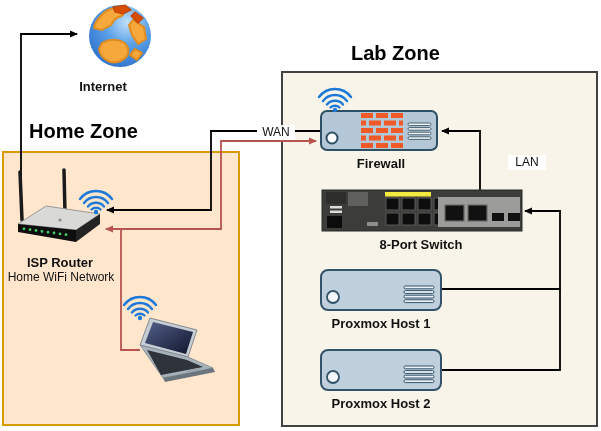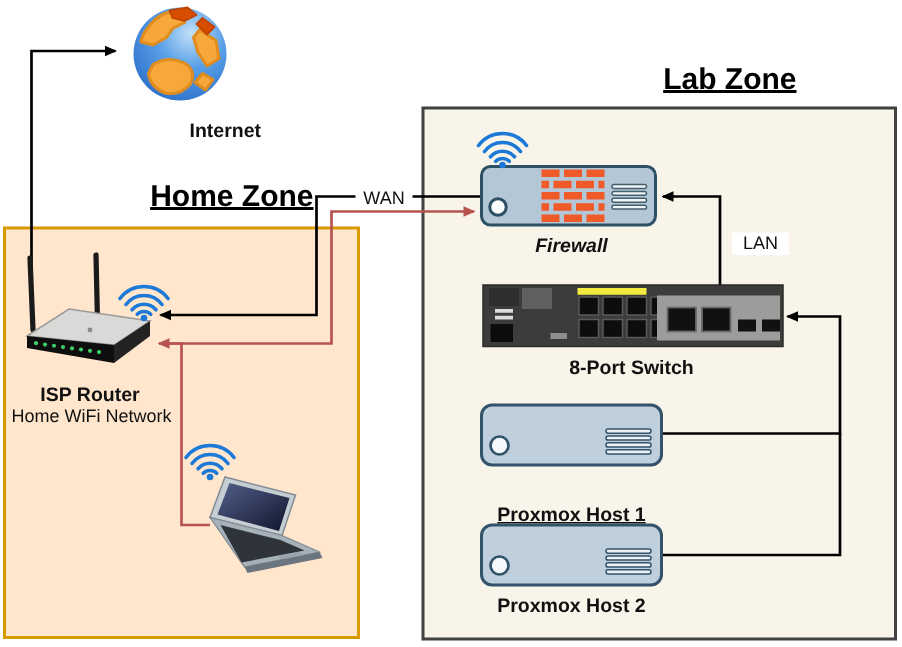--- a/index.html
+++ b/index.html
@@ -1,27 +1,27 @@
 <!DOCTYPE html>
 <html><head>
 <meta charset="utf-8">
 <style>
   html,body { margin:0; padding:0; background:#ffffff; }
   #canvas {
     position:relative; width:601px; height:431px; background:#ffffff;
     font-family:"Liberation Sans", sans-serif; overflow:hidden;
   }
-  .abs { position:absolute; }
+  .abs { position:absolute;margin-left:20px; }
   .zone { position:absolute; box-sizing:border-box; }
   .zone-home { left:2px; top:151px; width:238px; height:275px;
                background:#FFE6CC; border:2px solid #D79B00; }
   .zone-lab  { left:281px; top:71px; width:317px; height:356px;
                background:#F8F4EA; border:2px solid #424242; }
-  .zone-title { position:absolute; width:180px; text-align:right;
-                font-weight:bold; font-size:20px; color:#000;text-decoration:underline; }
+  .zone-title { position:absolute; width:180px; text-align:left;
+                font-weight:bold; font-size:20px; color:#000; }
   .zone-title.home { left:29px; top:120px; }
   .zone-title.lab  { left:351px; top:42px; }
   .node-label { position:absolute; text-align:center; font-weight:bold;
                 font-size:13px; color:#111; white-space:nowrap; }
   .node-sublabel { position:absolute; text-align:center; font-weight:normal;
                    font-size:12px; color:#111; white-space:nowrap; }
   .edge-label { position:absolute; text-align:center; font-size:12px;
                 color:#111; background:#ffffff; padding:0 2px; line-height:15px; }
   svg.dev { position:absolute; overflow:visible; }
   #wires { position:absolute; left:0; top:0; z-index:2; }
@@ -71,21 +71,21 @@
       <path d="M14,15 Q22,4 33,5 L38,12 L30,16 L26,22 L17,27 L9,25 Q10,19 14,15 Z"></path>
       <path d="M48,17 L59,24 L61,36 L53,41 L47,32 L44,22 Z"></path>
       <path d="M17,40 Q27,34 38,39 Q46,44 42,53 Q35,61 25,59 Q15,55 14,46 Z"></path>
       <path d="M50,46 L57,50 L52,57 L45,52 Z"></path>
     </g>
     <g fill="#D84E00" stroke="#C04400" stroke-width="1.2" stroke-linejoin="round">
       <path d="M28,4 L40,2 L46,7 L38,11 L30,9 Z"></path>
       <path d="M50,9 L58,15 L53,20 L46,13 Z"></path>
     </g>
   </svg>
-  <div class="node-label" style="left:74px; top:79px; width:100px;text-align:right;">Internet</div>
+  <div class="node-label" style="left:53px; top:79px; width:100px;">Internet</div>
 
   <svg class="dev layer3" style="left:8px; top:168px;" width="100" height="84" viewBox="0 0 100 84">
     <path d="M12,4 L14,52" stroke="#1A1A1A" stroke-width="3.5" stroke-linecap="round"></path>
     <path d="M56,2 L57,46" stroke="#1A1A1A" stroke-width="3.5" stroke-linecap="round"></path>
     <polygon points="10,56 38,38 92,46 68,62" fill="#D9D9D7" stroke="#9A9A98" stroke-width="1"></polygon>
     <polygon points="10,56 10,64 68,74 68,62" fill="#0E0E0E"></polygon>
     <polygon points="68,62 68,74 92,56 92,46" fill="#232323"></polygon>
     <circle cx="52" cy="52" r="1.6" fill="#8A8A88"></circle>
     <g fill="#3ECC66">
       <circle cx="16" cy="60.8" r="1.4"></circle>
@@ -168,21 +168,21 @@
 
   <svg class="dev layer3" style="left:317px; top:84px;" width="36" height="28" viewBox="0 0 36 28">
     <g stroke="#1C79D8" fill="none" stroke-width="2.4" stroke-linecap="round">
       <path d="M2,13 A20,20 0 0 1 34,13"></path>
       <path d="M6,17 A15,15 0 0 1 30,17"></path>
       <path d="M10,20.5 A10.5,10.5 0 0 1 26,20.5"></path>
       <path d="M13.5,23.5 A6.5,6.5 0 0 1 22.5,23.5"></path>
     </g>
     <circle cx="18" cy="26" r="2.2" fill="#1C79D8"></circle>
   </svg>
-  <div class="node-label" style="left:341px; top:156px; width:80px;font-style:italic;">Firewall</div>
+  <div class="node-label" style="left:341px; top:156px; width:80px;">Firewall</div>
 
   <svg class="dev layer3" style="left:322px; top:189px;" width="200" height="43" viewBox="0 0 200 43">
     <rect x="0" y="1" width="200" height="41" fill="#3C3C3A" stroke="#2A2A28" stroke-width="1"></rect>
     <rect x="4" y="3" width="20" height="12" fill="#2E2E2C"></rect>
     <rect x="26" y="3" width="20" height="14" fill="#60605E"></rect>
     <rect x="8" y="17" width="12" height="2.5" fill="#DCDCDA"></rect>
     <rect x="8" y="21.5" width="12" height="2.5" fill="#DCDCDA"></rect>
     <rect x="5" y="27" width="15" height="12" fill="#0C0C0C"></rect>
     <rect x="45" y="33" width="11" height="4" fill="#8E8E8C"></rect>
     <rect x="63" y="3" width="46" height="4.5" fill="#F2EA3E"></rect>
@@ -209,21 +209,21 @@
   <svg class="dev layer3" style="left:320px; top:269px;" width="122" height="42" viewBox="0 0 122 42">
     <rect x="1" y="1" width="120" height="40" rx="7" fill="#BFCFDC" stroke="#33536A" stroke-width="2"></rect>
     <circle cx="13" cy="28" r="6" fill="#F4F8FA" stroke="#33536A" stroke-width="1.8"></circle>
     <g fill="#ECF2F6" stroke="#33536A" stroke-width="1">
       <rect x="84" y="17" width="30" height="2.8" rx="1.4"></rect>
       <rect x="84" y="21.6" width="30" height="2.8" rx="1.4"></rect>
       <rect x="84" y="26.2" width="30" height="2.8" rx="1.4"></rect>
       <rect x="84" y="30.8" width="30" height="2.8" rx="1.4"></rect>
     </g>
   </svg>
-  <div class="node-label" style="left:321px; top:335px; width:120px;text-decoration:underline;">Proxmox Host 1</div>
+  <div class="node-label" style="left:321px; top:316px; width:120px;">Proxmox Host 1</div>
 
   <svg class="dev layer3" style="left:320px; top:349px;" width="122" height="42" viewBox="0 0 122 42">
     <rect x="1" y="1" width="120" height="40" rx="7" fill="#BFCFDC" stroke="#33536A" stroke-width="2"></rect>
     <circle cx="13" cy="28" r="6" fill="#F4F8FA" stroke="#33536A" stroke-width="1.8"></circle>
     <g fill="#ECF2F6" stroke="#33536A" stroke-width="1">
       <rect x="84" y="17" width="30" height="2.8" rx="1.4"></rect>
       <rect x="84" y="21.6" width="30" height="2.8" rx="1.4"></rect>
       <rect x="84" y="26.2" width="30" height="2.8" rx="1.4"></rect>
       <rect x="84" y="30.8" width="30" height="2.8" rx="1.4"></rect>
     </g>

